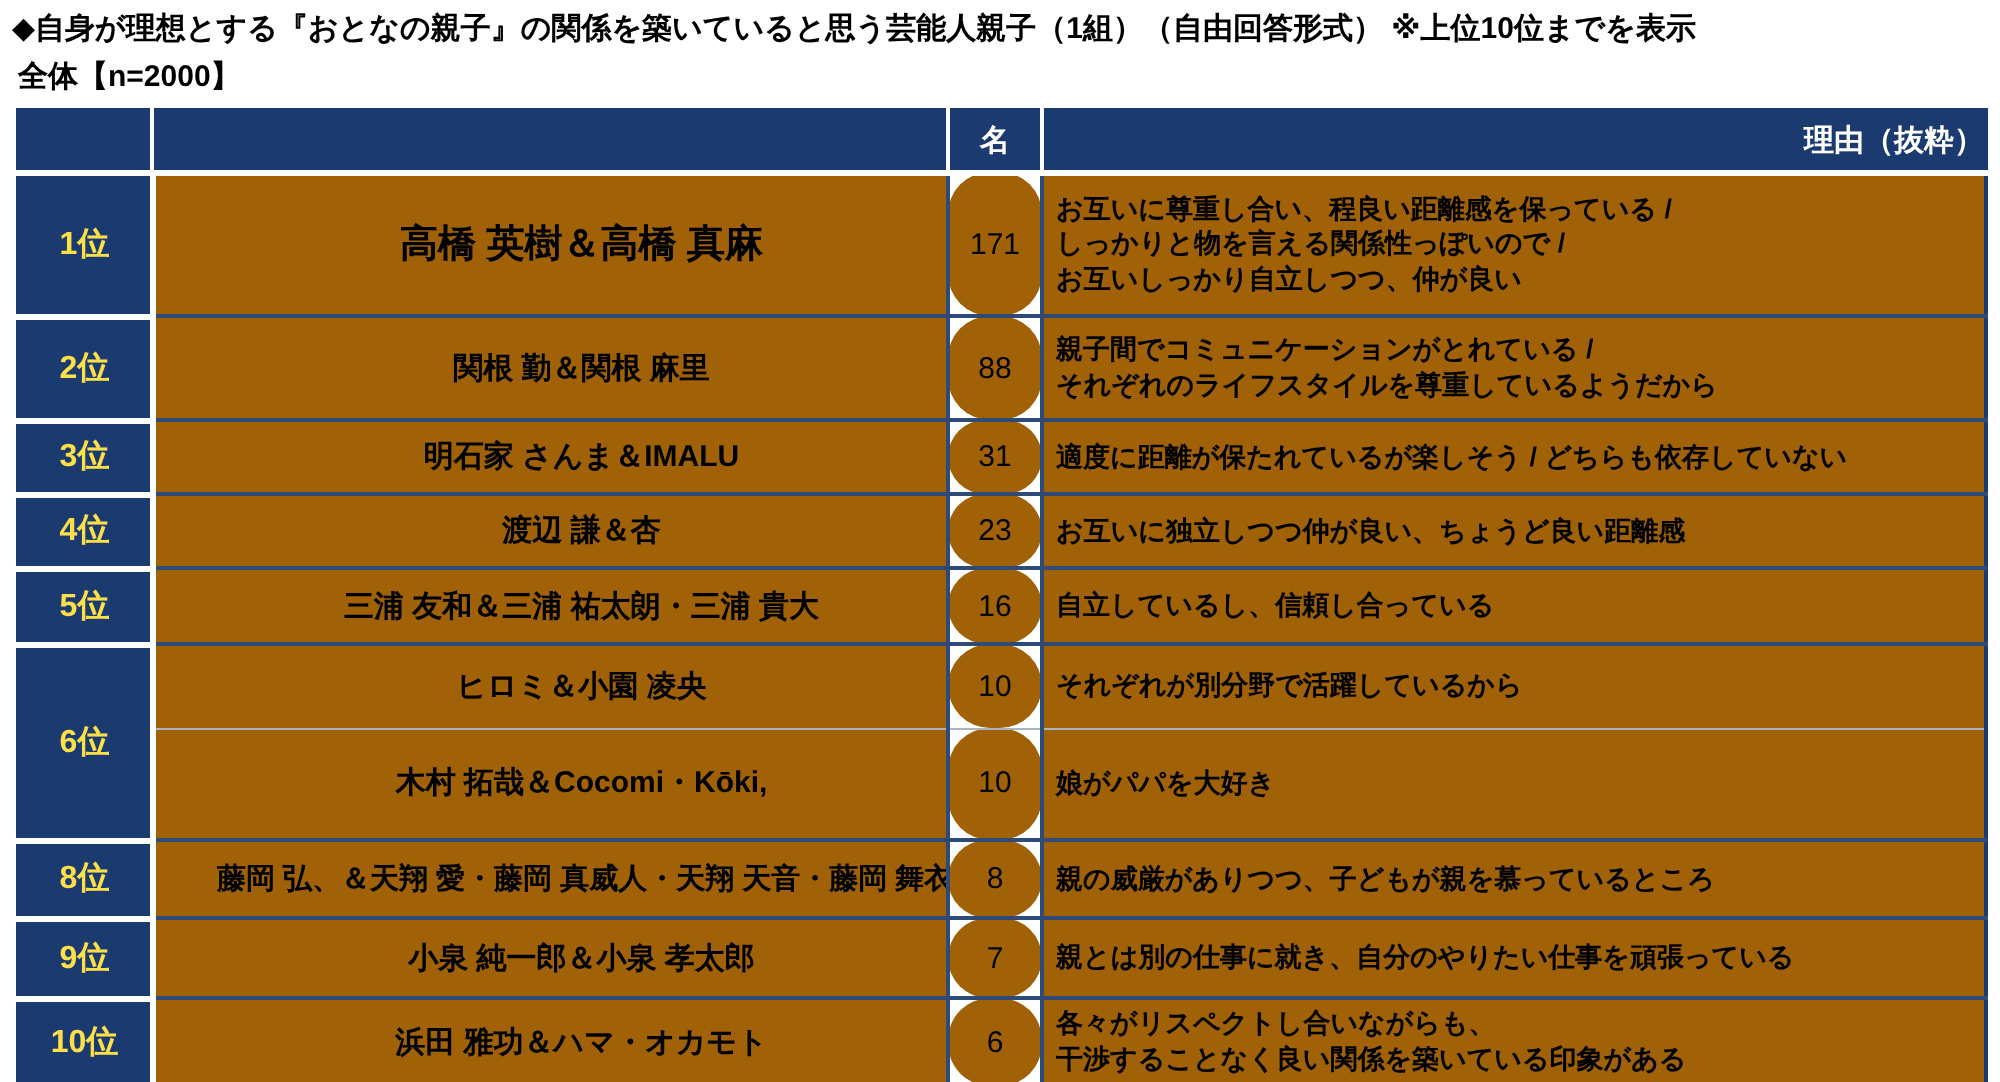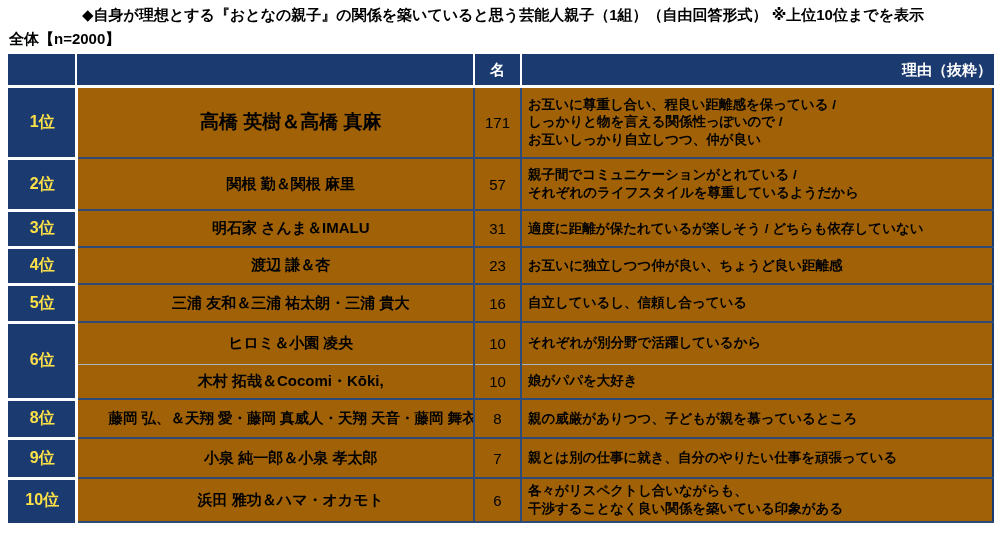--- a/index.html
+++ b/index.html
@@ -10,21 +10,20 @@
     color: #000;
     overflow: hidden;
   }
   .title {
     font-size: 15px;
     font-weight: bold;
     padding: 4px 0 0 6px;
     letter-spacing: 0;
     line-height: 22px;
     white-space: nowrap;
-    text-align: center;
   }
   .subtitle {
     font-size: 15px;
     font-weight: bold;
     padding: 2px 0 4px 9px;
     line-height: 22px;
   }
   table.ranking {
     margin-left: 8px;
     width: 984px;
@@ -78,20 +77,21 @@
     overflow: hidden;
     white-space: nowrap;
     padding-left: 31px;
   }
   td.name-lg { font-size: 19px; }
   td.name-sm { font-size: 14.5px; }
   td.count-cell {
     text-align: center;
     font-size: 15px;
     font-weight: normal;
+    border-radius: 21px;
   }
   td.reason-cell {
     text-align: left;
     font-size: 13.5px;
     font-weight: bold;
     padding: 2px 4px 2px 6px;
     line-height: 1.32;
     white-space: pre-line;
   }
 
@@ -103,21 +103,21 @@
   tr.sub-top td.count-cell,
   tr.sub-top td.reason-cell { border-bottom: 1px solid #aab4c2; }
 
   
   tr.r1  td { height: 72px; }
   tr.r2  td { height: 52px; }
   tr.r3  td { height: 37px; }
   tr.r4  td { height: 37px; }
   tr.r5  td { height: 38px; }
   tr.r6a td { height: 42px; }
-  tr.r6b td { height: 35px; margin-top: 12px; }
+  tr.r6b td { height: 56px; margin-top: 12px; }
   tr.r8  td { height: 39px; }
   tr.r9  td { height: 40px; }
   tr.r10 td { height: 44px; }
 </style>
 </head>
 <body>
 
 <div class="title">◆自身が理想とする『おとなの親子』の関係を築いていると思う芸能人親子（1組）（自由回答形式） ※上位10位までを表示</div>
 <div class="subtitle">全体【n=2000】</div>
 
@@ -141,21 +141,21 @@
     <td class="name-cell name-lg">高橋 英樹＆高橋 真麻</td>
     <td class="count-cell">171</td>
     <td class="reason-cell">お互いに尊重し合い、程良い距離感を保っている /
 しっかりと物を言える関係性っぽいので /
 お互いしっかり自立しつつ、仲が良い</td>
   </tr>
 
   <tr class="r2">
     <td class="rank-cell">2位</td>
     <td class="name-cell">関根 勤＆関根 麻里</td>
-    <td class="count-cell">57</td>
+    <td class="count-cell">88</td>
     <td class="reason-cell">親子間でコミュニケーションがとれている /
 それぞれのライフスタイルを尊重しているようだから</td>
   </tr>
 
   <tr class="r3">
     <td class="rank-cell">3位</td>
     <td class="name-cell">明石家 さんま＆IMALU</td>
     <td class="count-cell">31</td>
     <td class="reason-cell">適度に距離が保たれているが楽しそう / どちらも依存していない</td>
   </tr>

